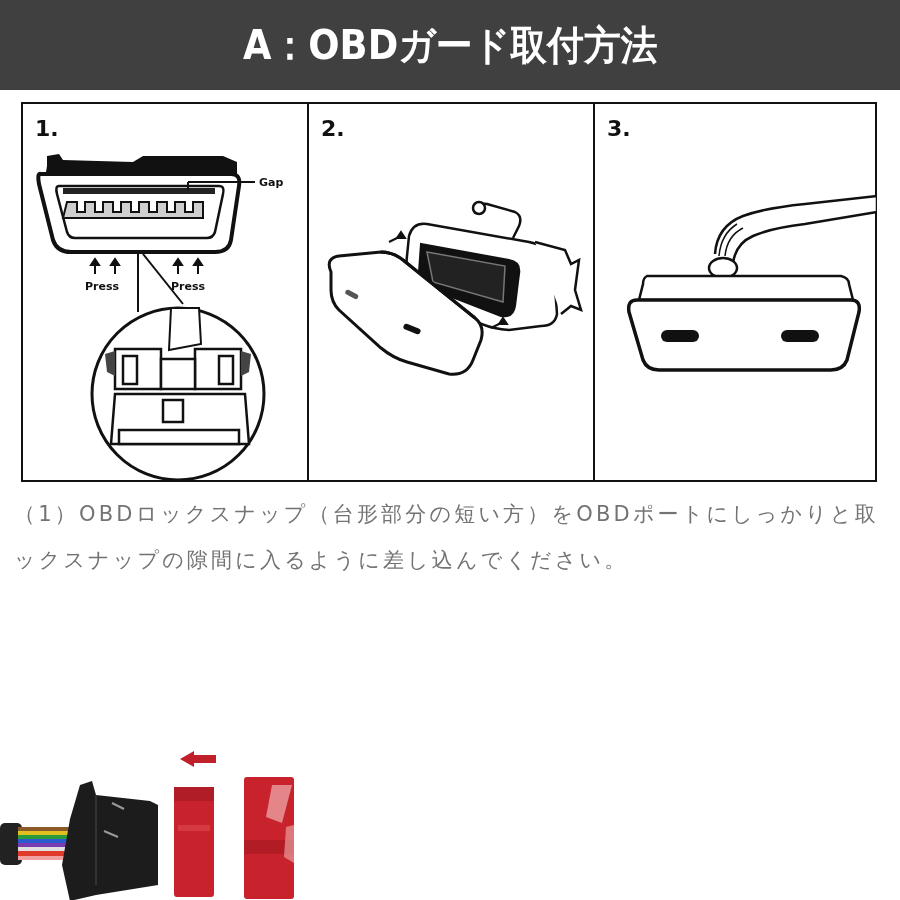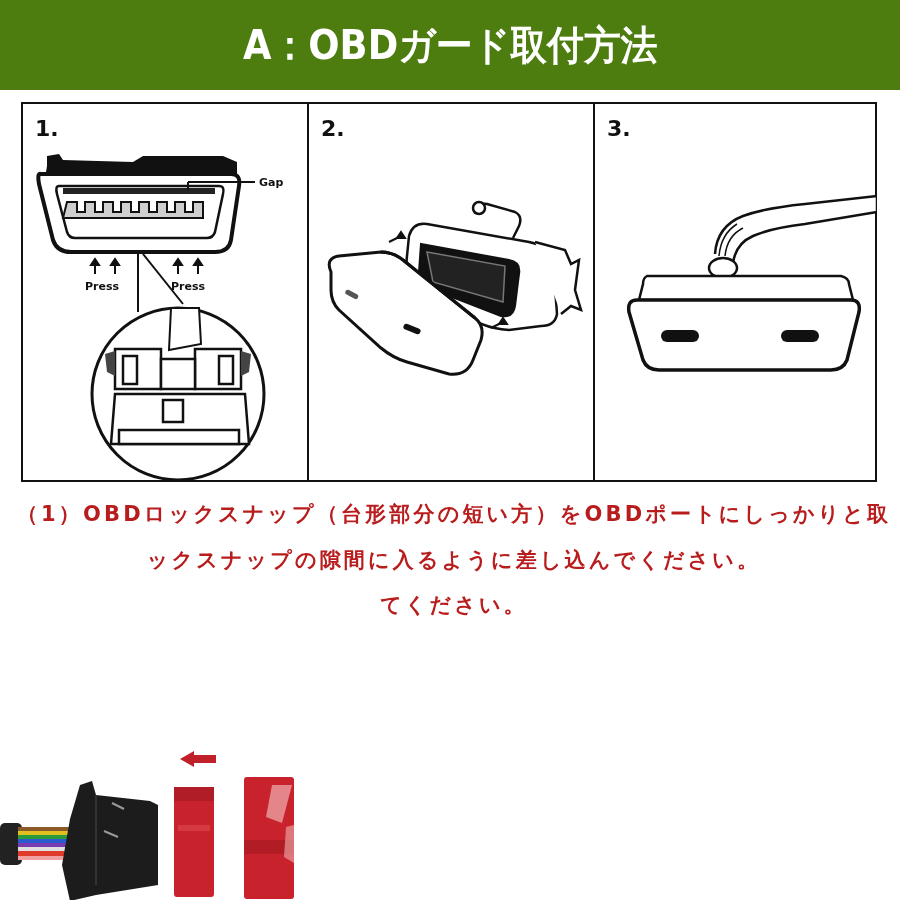--- a/index.html
+++ b/index.html
@@ -1,21 +1,21 @@
 <!DOCTYPE html>
 <html><head>
 <meta charset="utf-8">
 <style>
   * { margin: 0; padding: 0; box-sizing: border-box; }
   html, body { width: 900px; height: 900px; background: #ffffff; overflow: hidden; }
   body { position: relative; font-family: "DejaVu Sans", "Liberation Sans", sans-serif; color: #111; }
 
   .title-bar {
     position: absolute; left: 0; top: 0; width: 900px; height: 90px;
-    background: #4d7c0f; display: flex; align-items: center; justify-content: center;
+    background: #404040; display: flex; align-items: center; justify-content: center;
   }
   .title-bar h1 {
     color: #ffffff; font-size: 40px; font-weight: bold; letter-spacing: 0px;
     font-family: "DejaVu Sans", "Liberation Sans", sans-serif;
     transform: scaleX(0.92);
   }
 
   .panels {
     position: absolute; left: 21px; top: 102px; width: 856px; height: 380px;
     border: 2px solid #111; display: flex;
@@ -29,24 +29,23 @@
     position: absolute; left: 12px; top: 12px; font-size: 22px; font-weight: bold;
     font-family: "DejaVu Sans", sans-serif;
   }
   .panel svg { position: absolute; left: 0; top: 0; }
   .lbl { font-family: "DejaVu Sans", sans-serif; font-weight: bold; font-size: 11px; fill: #111; }
 
   .instructions {
     position: absolute; left: 14px; top: 492px; width: 880px;
   }
   .instr-line {
-    font-size: 21px; font-weight: bold; line-height: 45.5px; letter-spacing: 3.2px;
-    white-space: nowrap; color: #b91c1c;
+    font-size: 21px; font-weight: normal; line-height: 45.5px; letter-spacing: 3.2px;
+    white-space: nowrap; color: #737373;
     font-family: "DejaVu Sans", "Liberation Sans", sans-serif;
-    text-align: center;
   }
 
   .photo { position: absolute; left: 0; top: 745px; width: 320px; height: 155px; }
 </style>
 </head>
 <body>
 
 <div class="title-bar">
   <h1>A：OBDガード取付方法</h1>
 </div>
@@ -148,21 +147,20 @@
 
       <rect x="66" y="226" width="38" height="12" rx="6" fill="#111"></rect>
       <rect x="186" y="226" width="38" height="12" rx="6" fill="#111"></rect>
     </svg>
   </div>
 </div>
 
 <div class="instructions">
   <div class="instr-line">（1）OBDロックスナップ（台形部分の短い方）をOBDポートにしっかりと取</div>
   <div class="instr-line">ックスナップの隙間に入るように差し込んでください。</div>
-  <div class="instr-line">てください。</div>
 </div>
 
 <div class="photo">
   <svg width="320" height="155" viewBox="0 0 320 155">
 
     <g>
       <rect x="192" y="10" width="24" height="8" fill="#c0202a"></rect>
       <polygon points="180,14 194,6 194,22" fill="#c0202a"></polygon>
     </g>
 

